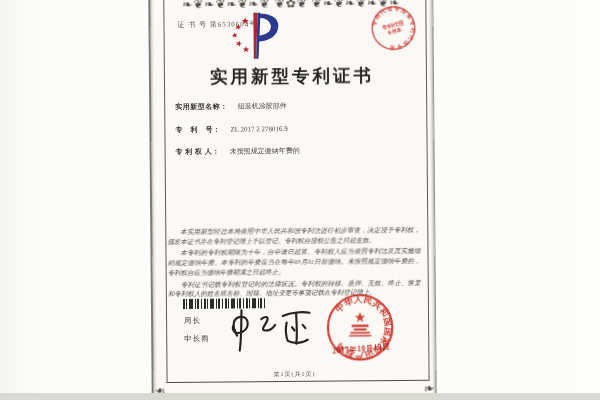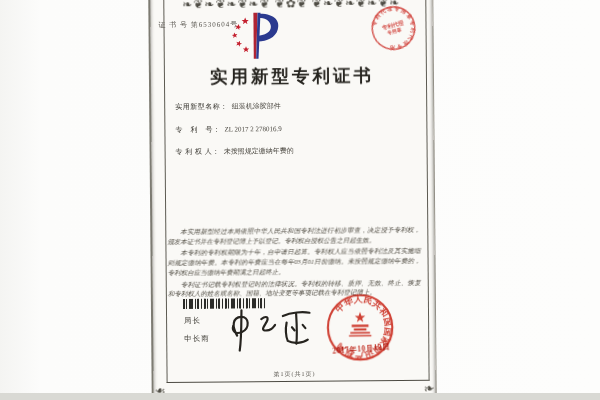--- a/index.html
+++ b/index.html
@@ -12,30 +12,30 @@
          border-left:2px solid #7d7b72;border-right:1px solid #939087;
          box-shadow:inset -4px 0 3px -3px rgba(80,78,70,.5), inset 4px 0 3px -3px rgba(80,78,70,.4);}
   .frame{position:absolute;left:13px;right:6px;top:0;bottom:14px;
          border-left:1px solid #5d5b52;border-right:1px solid #5d5b52;border-bottom:1.5px solid #4c4a42;}
   .garland{position:absolute;top:-1px;left:0;right:0;text-align:center;color:#4e4c44;
            font-size:12px;line-height:14px;letter-spacing:1px;transform:scaleY(.95);
            white-space:nowrap;overflow:hidden;filter:blur(.2px);}
   .corner{position:absolute;color:#4e4c44;font-size:13px;line-height:12px;filter:blur(.2px);}
   .corner.bl{left:1px;bottom:0;transform:scaleX(-1) rotate(-12deg);}
   .corner.br{right:1px;bottom:0;transform:rotate(-12deg);}
-  .certno{position:absolute;left:8px;top:21px;font-size:7px;color:#55524b;letter-spacing:1px;}
+  .certno{position:absolute;left:27px;top:21px;font-size:7px;color:#55524b;letter-spacing:1px;}
   .logo{position:absolute;left:72px;top:12px;}
   .agency-stamp{position:absolute;left:219px;top:7px;transform:rotate(-14deg);
                 filter:blur(.45px);opacity:.88;}
   .title{position:absolute;left:0;right:0;top:66px;text-align:center;
          font-size:17.5px;font-weight:bold;color:#26241f;letter-spacing:3px;filter:blur(.15px);}
   .fields{position:absolute;left:24px;top:105px;}
   .frow{margin-bottom:15px;font-size:7px;line-height:7.5px;white-space:nowrap;}
-  .flabel{font-weight:normal;color:#36342e;letter-spacing:.5px;}
-  .fvalue{color:#49463f;margin-left:4px;}
+  .flabel{font-weight:bold;color:#36342e;letter-spacing:.5px;}
+  .fvalue{color:#49463f;margin-left:10px;}
   .bodytext{position:absolute;left:15px;top:228px;width:253px;text-align:justify;
             font-size:6.5px;line-height:9.7px;color:#4e4a40;font-style:italic;filter:blur(.15px);}
   .bodytext p{margin:0 0 2px 0;text-indent:2em;}
   .barcode{position:absolute;left:30px;top:300px;width:83px;height:10px;background-color:#f6f5f1;
            background-image:repeating-linear-gradient(90deg,#2b2b28 0 1px,transparent 1px 3px),
                             repeating-linear-gradient(90deg,#2b2b28 0 2px,transparent 2px 7px);}
   .signer{position:absolute;left:31px;top:317px;font-size:7.5px;font-weight:normal;color:#3a3831;}
   .signer div{margin-bottom:8px;letter-spacing:1px;}
   .signature{position:absolute;left:72px;top:306px;transform:rotate(-3deg);}
   .bigseal{position:absolute;left:172px;top:295px;mix-blend-mode:multiply;opacity:.93;filter:blur(.25px);}

